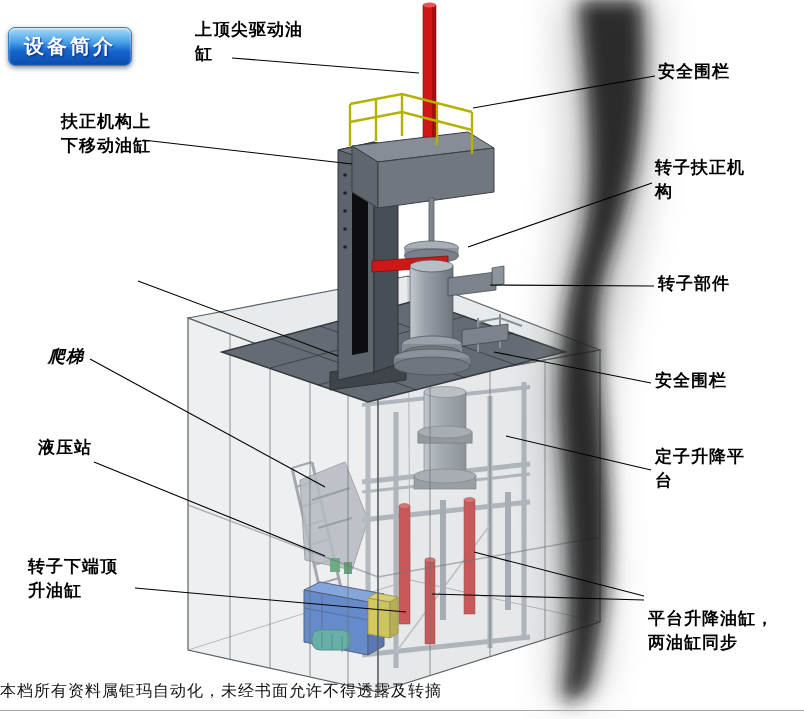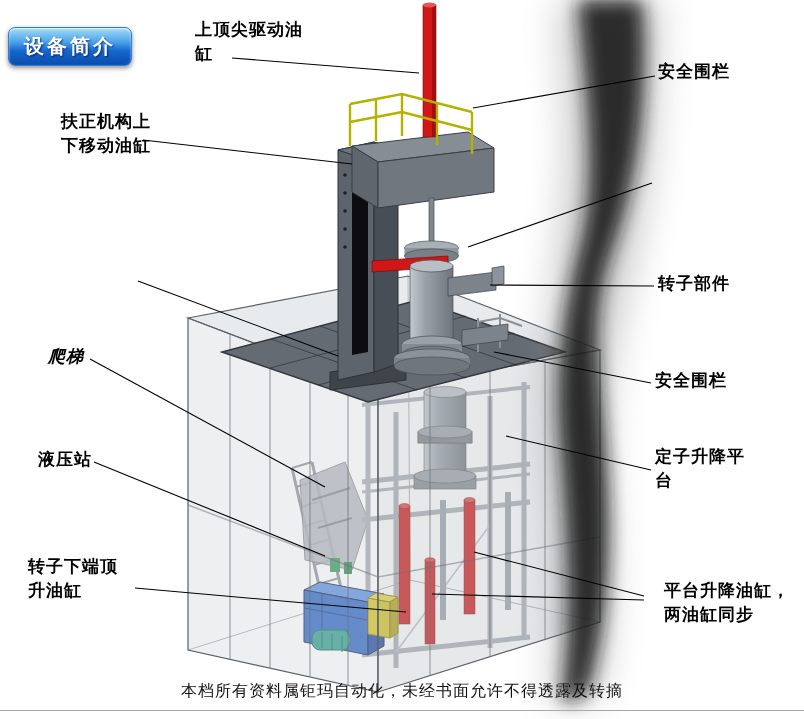--- a/index.html
+++ b/index.html
@@ -21,21 +21,21 @@
     padding:5px 15px;
     font-size:20px;font-weight:bold;color:#fff;
     letter-spacing:3px;
     background:linear-gradient(180deg,#a6dcf8 0%,#4aa2e9 38%,#1566cd 62%,#0a4dad 100%);
     border:1px solid #2d7fd4;border-radius:7px;
     box-shadow:0 2px 5px rgba(0,0,0,.45), inset 0 1px 2px rgba(255,255,255,.75);
     text-shadow:1px 1px 2px rgba(0,0,70,.65);
   }
   .footer{
     position:absolute;left:0;right:0;top:681px;
-    text-align:center;font-size:16px;color:#111;
+    text-align:left;font-size:16px;color:#111;
     letter-spacing:1px;
   }
   .bottom-line{
     position:absolute;left:0;right:0;top:710px;
     border-top:1px solid #a8a8a8;height:0;
   }
 </style>
 </head>
 <body>
 
@@ -251,27 +251,29 @@
     </g>
   </svg>
 
   <div class="badge">设备简介</div>
 
   <div class="label" style="left:195px;top:18px;">上顶尖驱动油
 缸</div>
   <div class="label" style="left:658px;top:60px;">安全围栏</div>
   <div class="label" style="left:25px;top:110px;margin-left:36px;">扶正机构上
 下移动油缸</div>
+  <div class="label" style="left:655px;top:156px;">转子扶正机
+构</div>
   <div class="label" style="left:658px;top:272px;">转子部件</div>
   <div class="label" style="left:48px;top:345px;font-style:italic;">爬梯</div>
   <div class="label" style="left:655px;top:369px;">安全围栏</div>
-  <div class="label" style="left:38px;top:448px;">液压站</div>
+  <div class="label" style="left:38px;top:436px;">液压站</div>
   <div class="label" style="left:28px;top:555px;">转子下端顶
 升油缸</div>
   <div class="label" style="left:655px;top:445px;">定子升降平
 台</div>
-  <div class="label" style="left:648px;top:579px;margin-left:16px;">平台升降油缸，
+  <div class="label" style="left:648px;top:607px;">平台升降油缸，
 两油缸同步</div>
 
   <div class="footer">本档所有资料属钜玛自动化，未经书面允许不得透露及转摘</div>
   <div class="bottom-line"></div>
 
 </div>
 
 </body></html>

